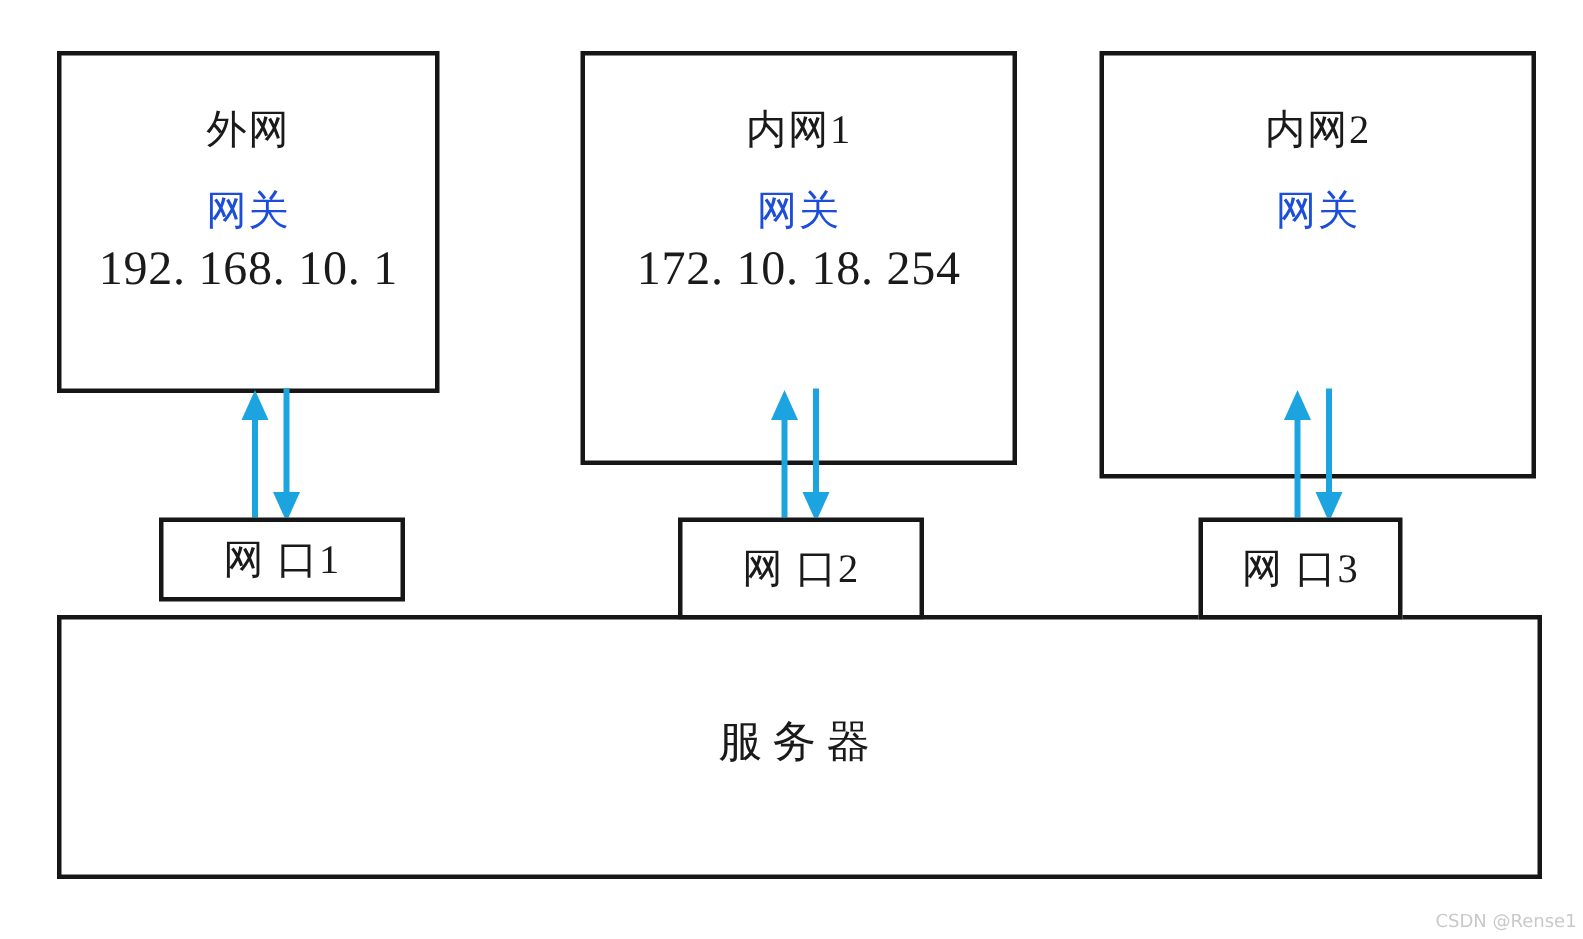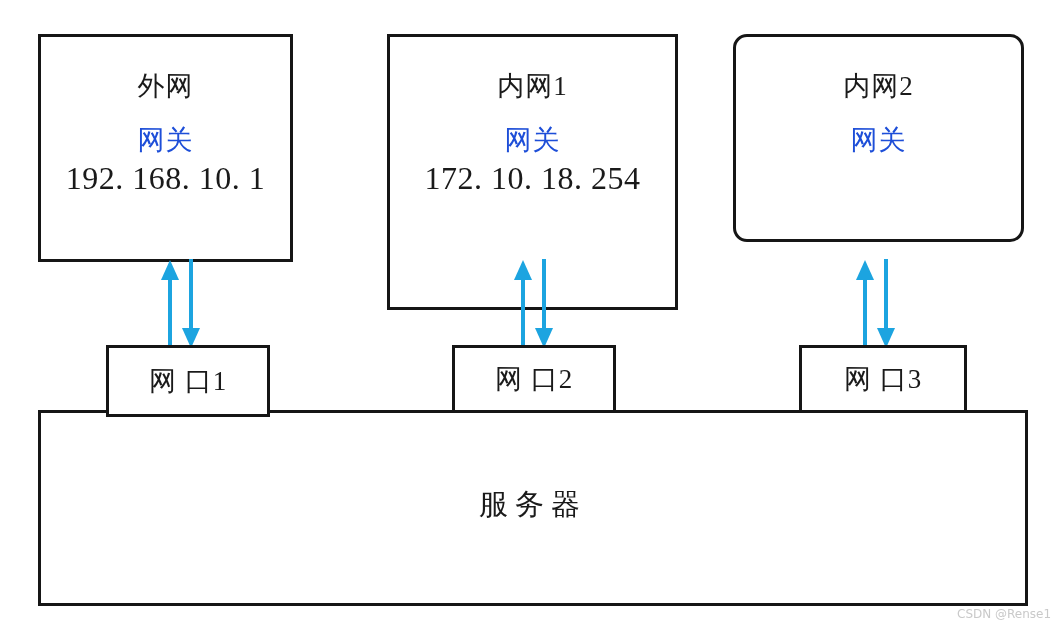--- a/index.html
+++ b/index.html
@@ -117,21 +117,21 @@
     <div class="net-gw-label">网关</div>
     <div class="net-gw-addr">192. 168. 10. 1</div>
   </div>
 
   <div class="net-box" id="net-box-1" style="left:387px; top:34px; width:291px; height:276px;text-align:right;">
     <div class="net-title">内网1</div>
     <div class="net-gw-label">网关</div>
     <div class="net-gw-addr">172. 10. 18. 254</div>
   </div>
 
-  <div class="net-box" id="net-box-2" style="left:733px; top:34px; width:291px; height:208px;border-radius:14px;">
+  <div class="net-box" id="net-box-2" style="left:733px; top:34px; width:291px; height:285px;">
     <div class="net-title">内网2</div>
     <div class="net-gw-label">网关</div>
   </div>
 
   <svg class="connector" style="left:155px; top:258px; width:60px; height:92px;" viewBox="0 0 60 92" xmlns="http://www.w3.org/2000/svg">
 
     <line x1="15" y1="90" x2="15" y2="16" stroke="#1CA4E0" stroke-width="4"></line>
     <polygon points="15,2 6,22 24,22" fill="#1CA4E0"></polygon>
 
     <line x1="36" y1="1" x2="36" y2="74" stroke="#1CA4E0" stroke-width="4"></line>
@@ -145,31 +145,31 @@
     <polygon points="36,90 27,70 45,70" fill="#1CA4E0"></polygon>
   </svg>
 
   <svg class="connector" style="left:850px; top:258px; width:60px; height:92px;" viewBox="0 0 60 92" xmlns="http://www.w3.org/2000/svg">
     <line x1="15" y1="90" x2="15" y2="16" stroke="#1CA4E0" stroke-width="4"></line>
     <polygon points="15,2 6,22 24,22" fill="#1CA4E0"></polygon>
     <line x1="36" y1="1" x2="36" y2="74" stroke="#1CA4E0" stroke-width="4"></line>
     <polygon points="36,90 27,70 45,70" fill="#1CA4E0"></polygon>
   </svg>
 
-  <div id="server-box" style="left:38px; top:410px; width:990px; height:196px;">
+  <div id="server-box" style="left:38px; top:410px; width:990px; height:176px;">
     <div id="server-label">服务器</div>
   </div>
 
-  <div class="port-box" style="left:106px; top:345px; width:164px; height:72px;">
+  <div class="port-box" style="left:106px; top:345px; width:164px; height:56px;">
     <div class="port-label">网 口1</div>
   </div>
 
   <div class="port-box" style="left:452px; top:345px; width:164px; height:68px;">
     <div class="port-label">网 口2</div>
   </div>
 
-  <div class="port-box" style="left:799px; top:345px; width:168px; height:68px;">
+  <div class="port-box" style="left:799px; top:345px; width:136px; height:68px;">
     <div class="port-label">网 口3</div>
   </div>
 
   <div id="watermark" style="left:957px; top:607px;">CSDN @Rense1</div>
 
 </div>
 
 </body></html>

